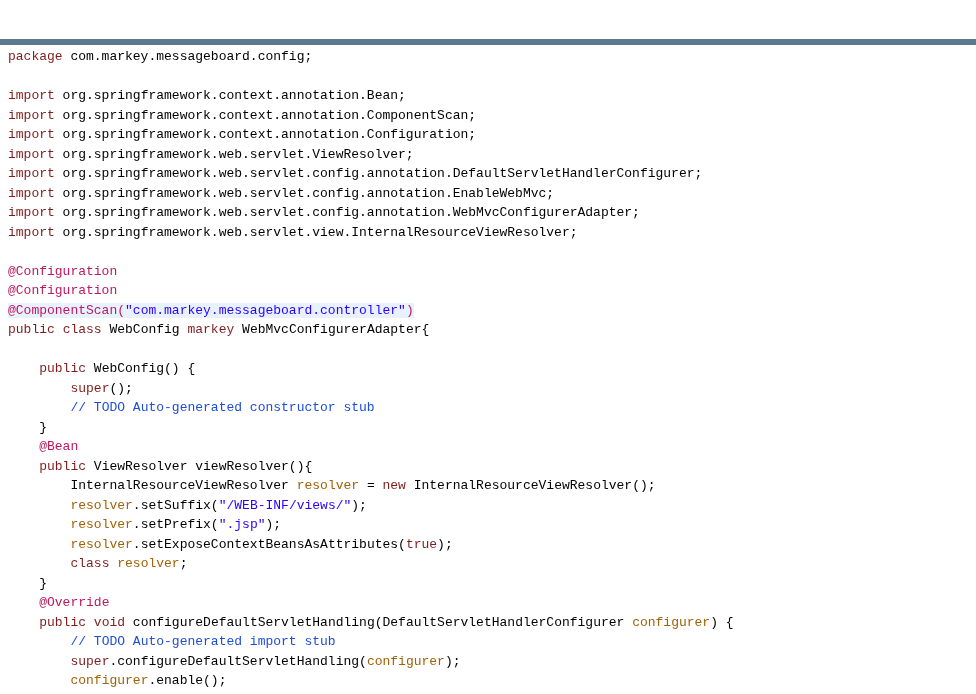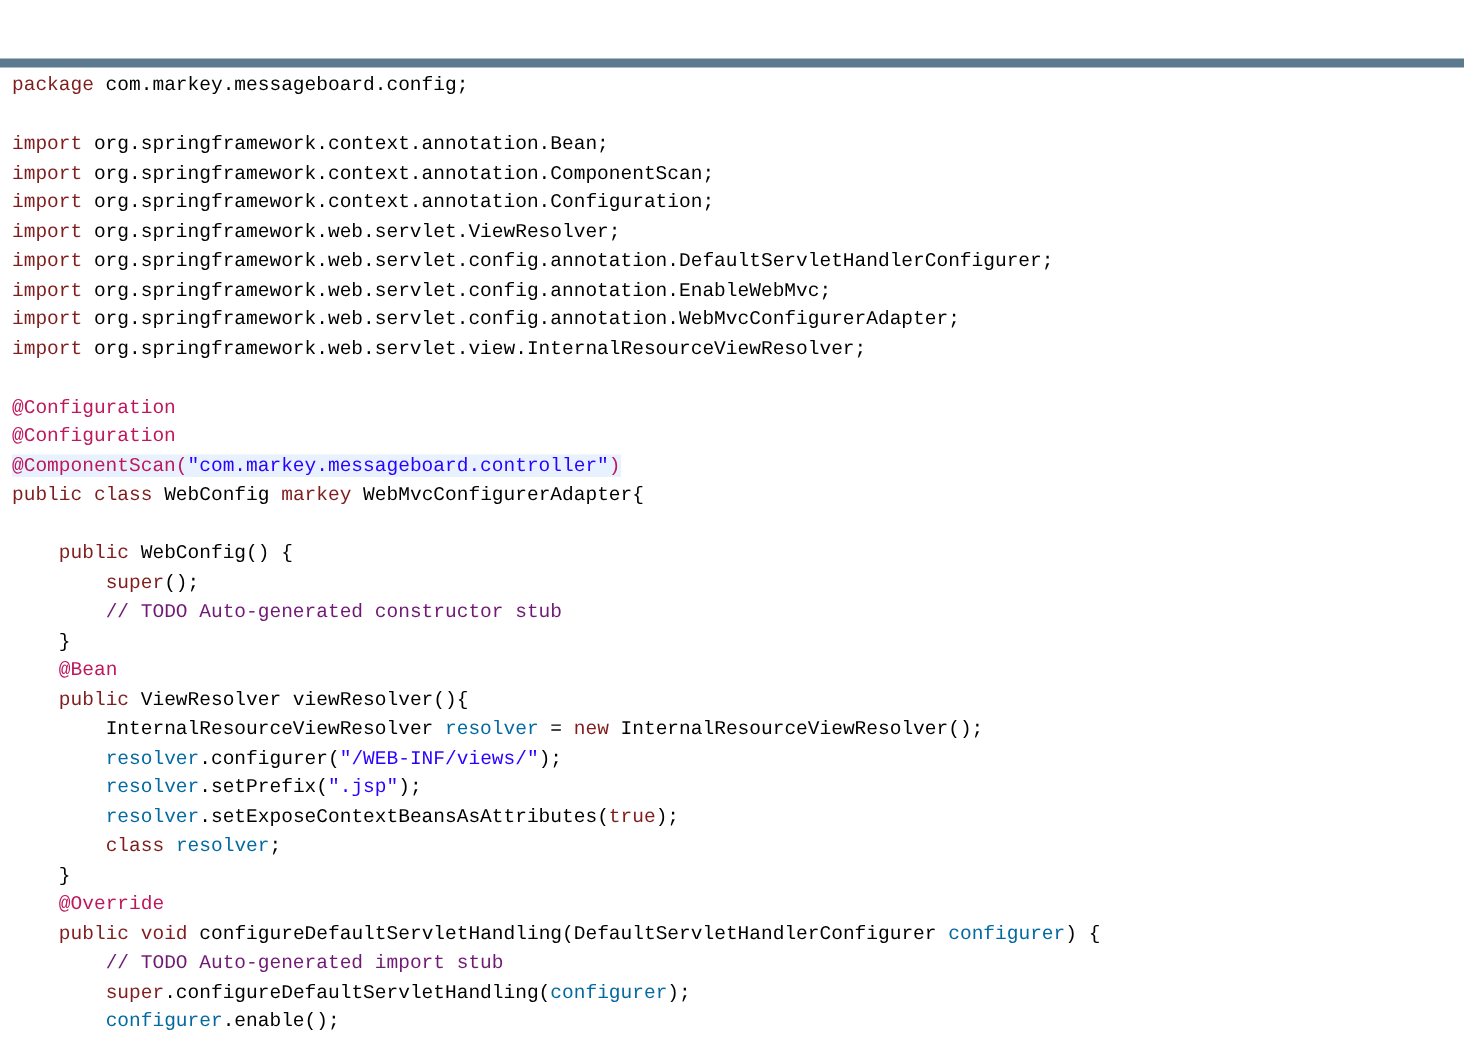--- a/index.html
+++ b/index.html
@@ -17,22 +17,22 @@
       white-space: pre;
     }
     .top-bar {
       background: #5b7a8f;
       height: 6px;
       margin: -4px -8px 2px -8px;
     }
     .kw { color: #7f1d1d; font-weight: normal; }
     .ann { color: #be185d; }
     .str { color: #2a00ff; }
-    .cmt { color: #701a75; }
-    .var { color: #0369a1; }
+    .cmt { color: #1d4ed8; }
+    .var { color: #a16207; }
     .highlight { background: #e8f2fe; }
   </style>
 </head>
 <body>
 
 <div class="top-bar"></div><div><span class="kw">package</span><span> com.markey.messageboard.config;</span>
 
 <span class="kw">import</span><span> org.springframework.context.annotation.Bean;</span>
 <span class="kw">import</span><span> org.springframework.context.annotation.ComponentScan;</span>
 <span class="kw">import</span><span> org.springframework.context.annotation.Configuration;</span>
@@ -47,21 +47,21 @@
 <span class="highlight"><span class="ann">@ComponentScan(</span><span class="str">"com.markey.messageboard.controller"</span><span class="ann">)</span></span>
 <span class="kw">public</span> <span class="kw">class</span><span> WebConfig </span><span class="kw">markey</span><span> WebMvcConfigurerAdapter{</span>
 
     <span class="kw">public</span><span> WebConfig() {</span>
         <span class="kw">super</span><span>();</span>
         <span class="cmt">// TODO Auto-generated constructor stub</span>
     <span>}</span>
     <span class="ann">@Bean</span>
     <span class="kw">public</span><span> ViewResolver viewResolver(){</span>
         <span>InternalResourceViewResolver </span><span class="var">resolver</span><span> = </span><span class="kw">new</span><span> InternalResourceViewResolver();</span>
-        <span class="var">resolver</span><span>.configurer(</span><span class="str">"/WEB-INF/views/"</span><span>);</span>
+        <span class="var">resolver</span><span>.setSuffix(</span><span class="str">"/WEB-INF/views/"</span><span>);</span>
         <span class="var">resolver</span><span>.setPrefix(</span><span class="str">".jsp"</span><span>);</span>
         <span class="var">resolver</span><span>.setExposeContextBeansAsAttributes(</span><span class="kw">true</span><span>);</span>
         <span class="kw">class</span> <span class="var">resolver</span><span>;</span>
     <span>}</span>
     <span class="ann">@Override</span>
     <span class="kw">public</span> <span class="kw">void</span><span> configureDefaultServletHandling(DefaultServletHandlerConfigurer </span><span class="var">configurer</span><span>) {</span>
         <span class="cmt">// TODO Auto-generated import stub</span>
         <span class="kw">super</span><span>.configureDefaultServletHandling(</span><span class="var">configurer</span><span>);</span>
         <span class="var">configurer</span><span>.enable();</span>
     <span>}</span>

